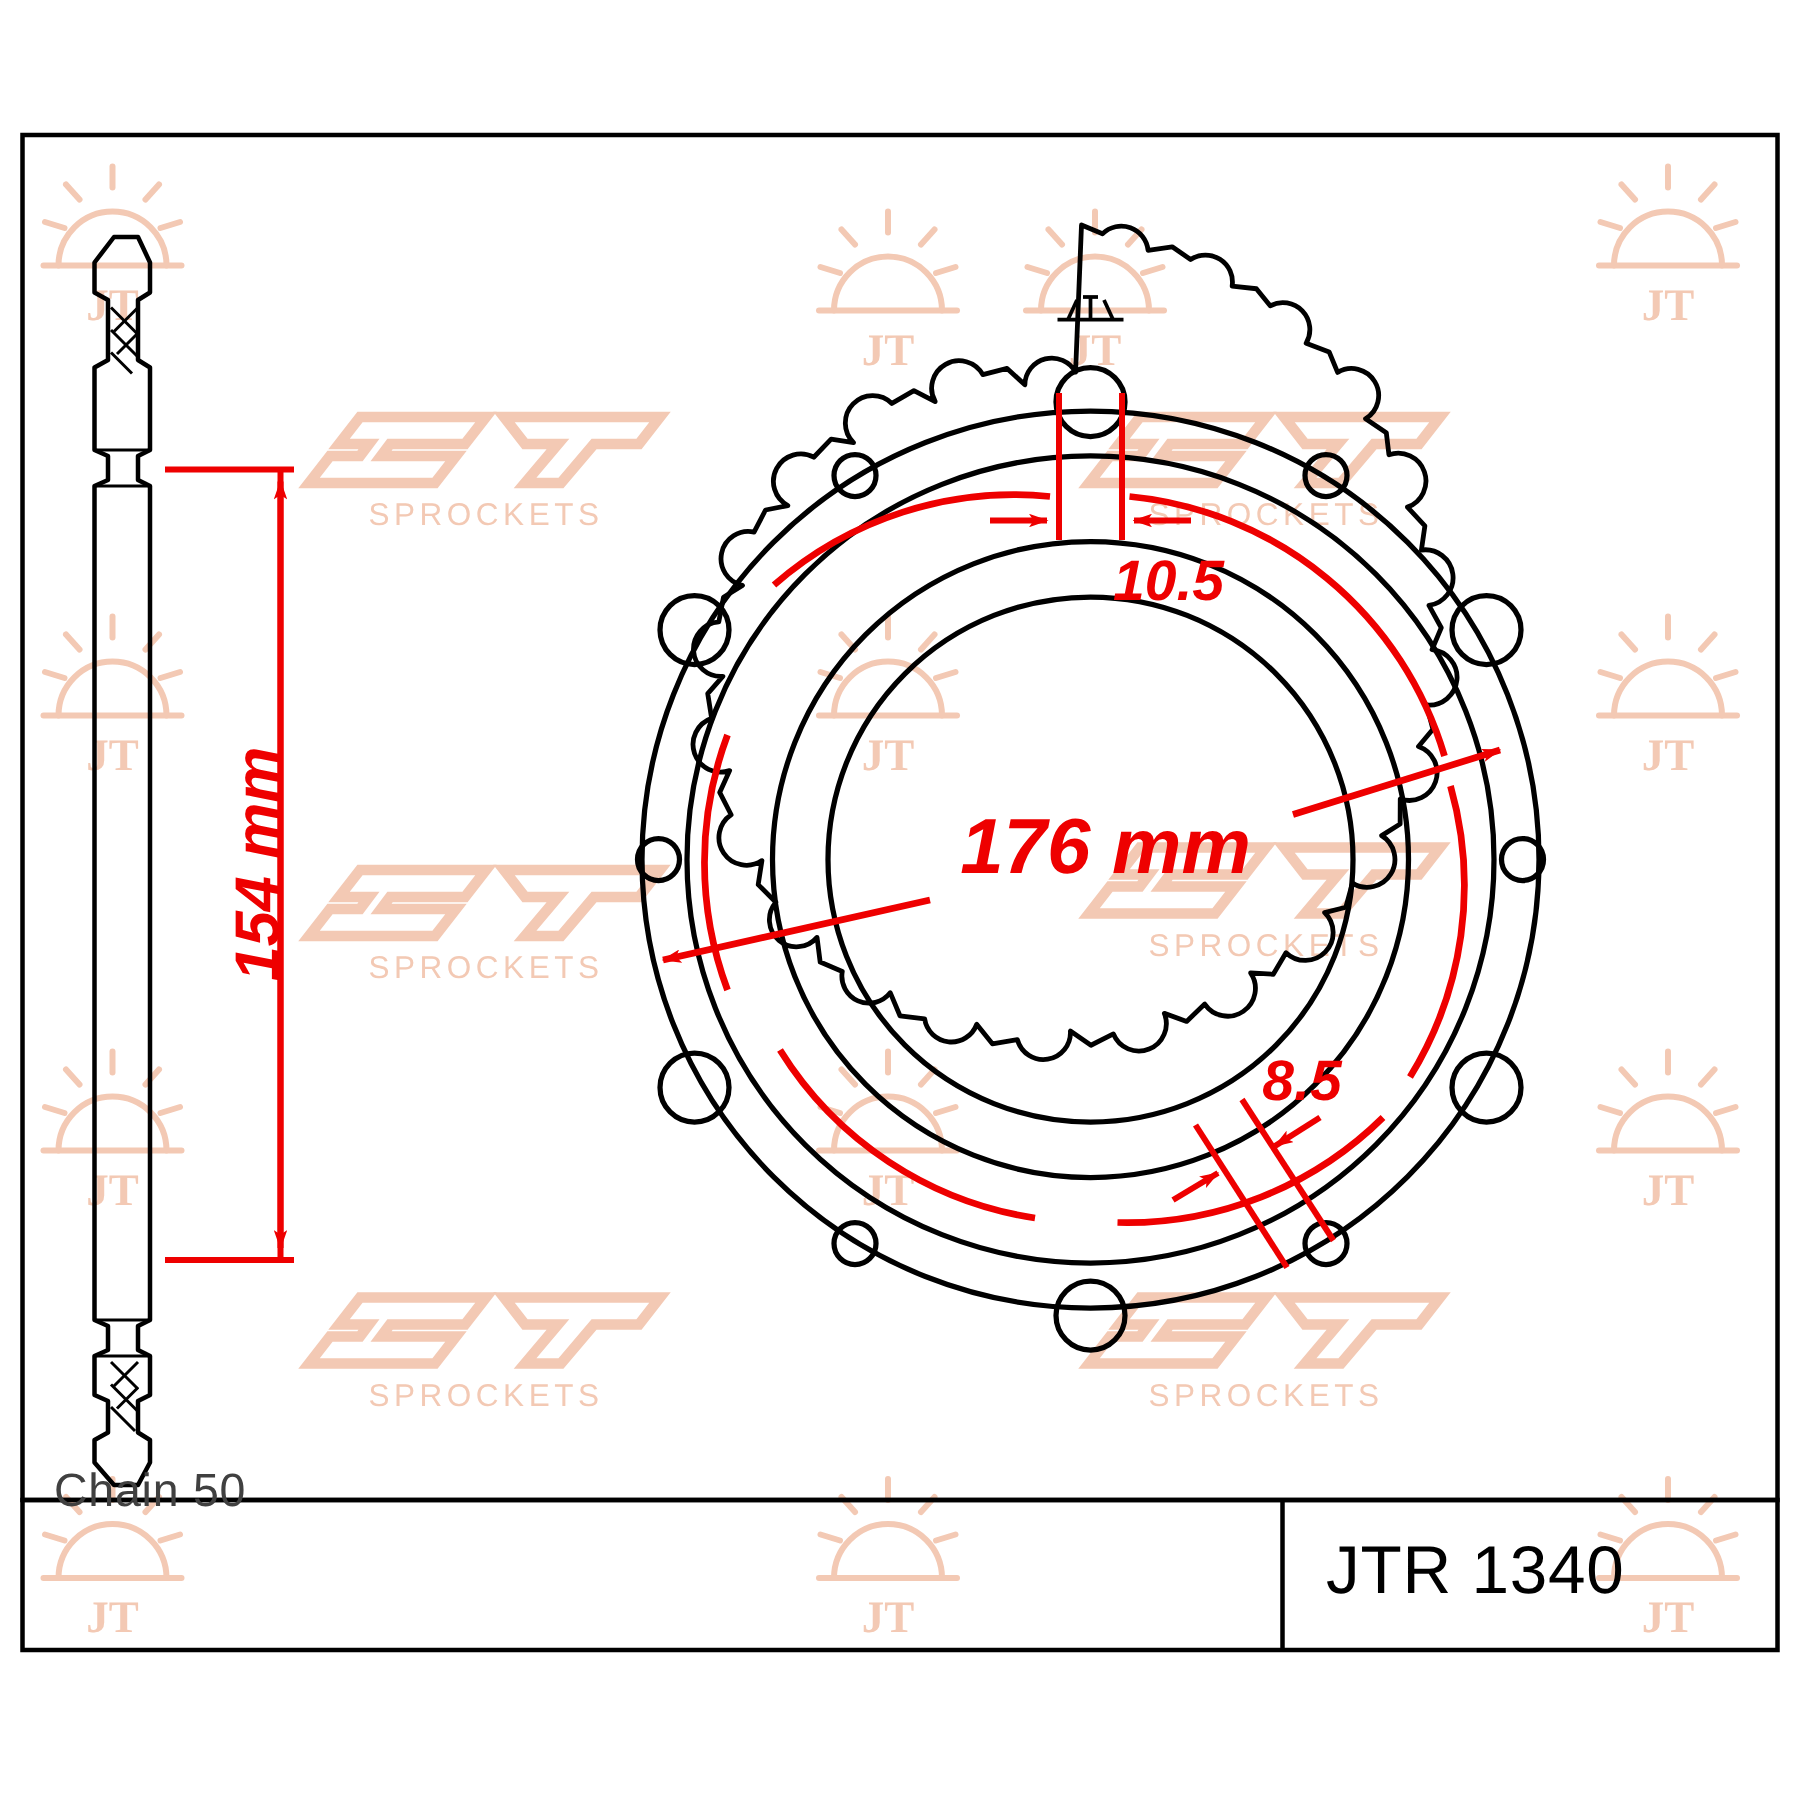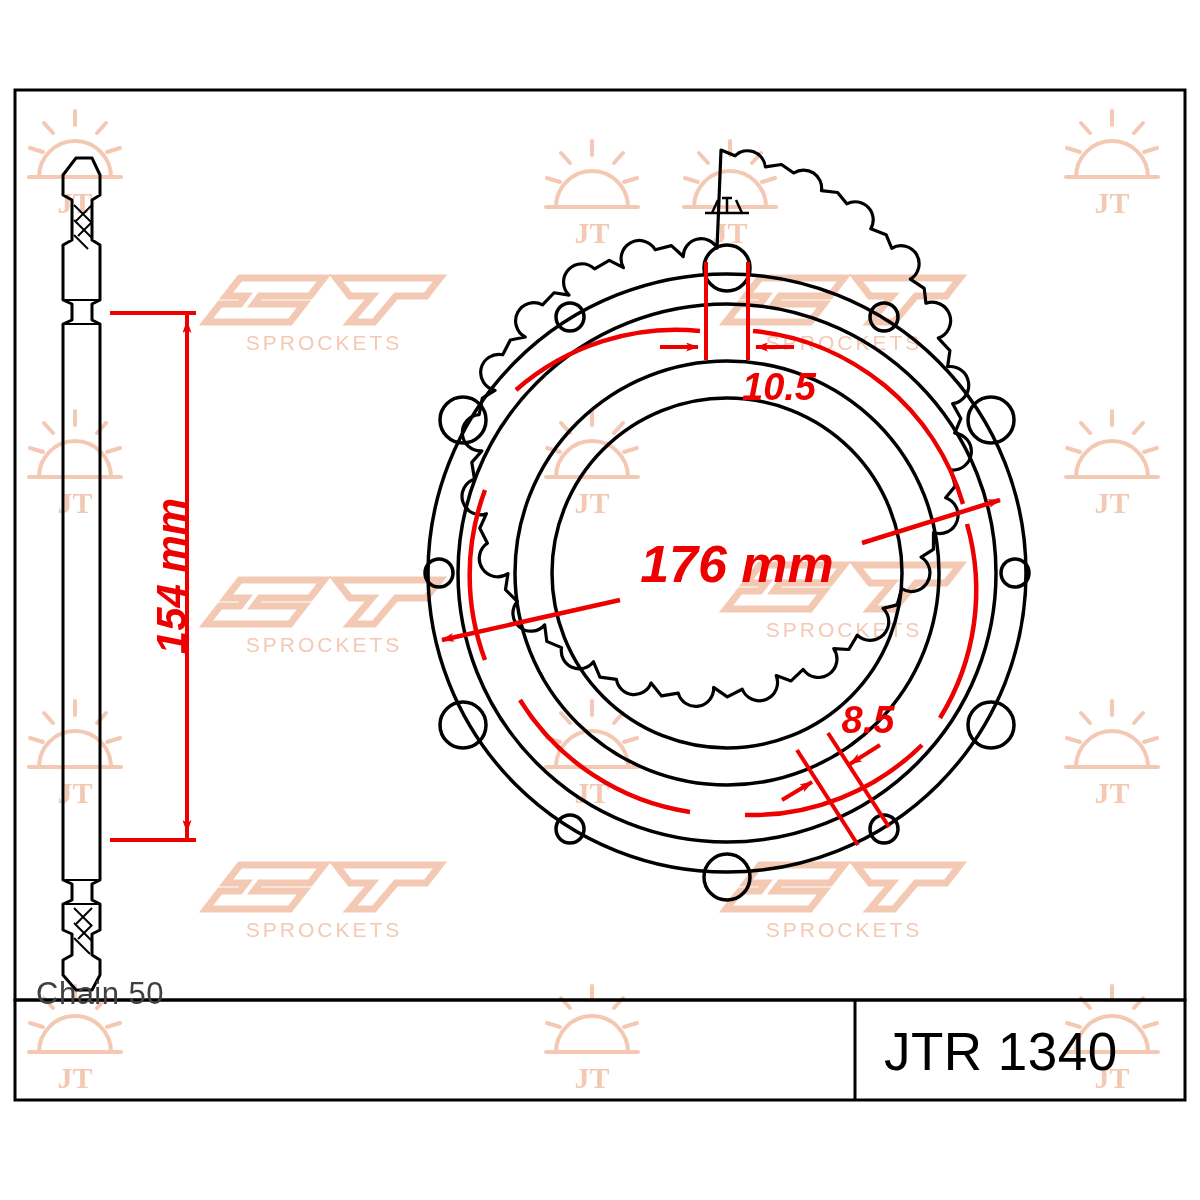--- a/index.html
+++ b/index.html
@@ -32,21 +32,21 @@
   #chain-label {
     left: 36px;
     top: 976px;
     font-size: 31px;
     color: #404040;
     letter-spacing: 0.5px;
   }
   #part-number-label {
     left: 884px;
     top: 1021px;
-    font-size: 53px;
+    font-size: 45px;
     color: #000000;
     letter-spacing: 0.5px;
   }
 </style>
 </head>
 <body>
 
 <div id="sheet">
 
   <svg id="drawing" width="1200" height="1200" viewBox="0 0 1200 1200">

